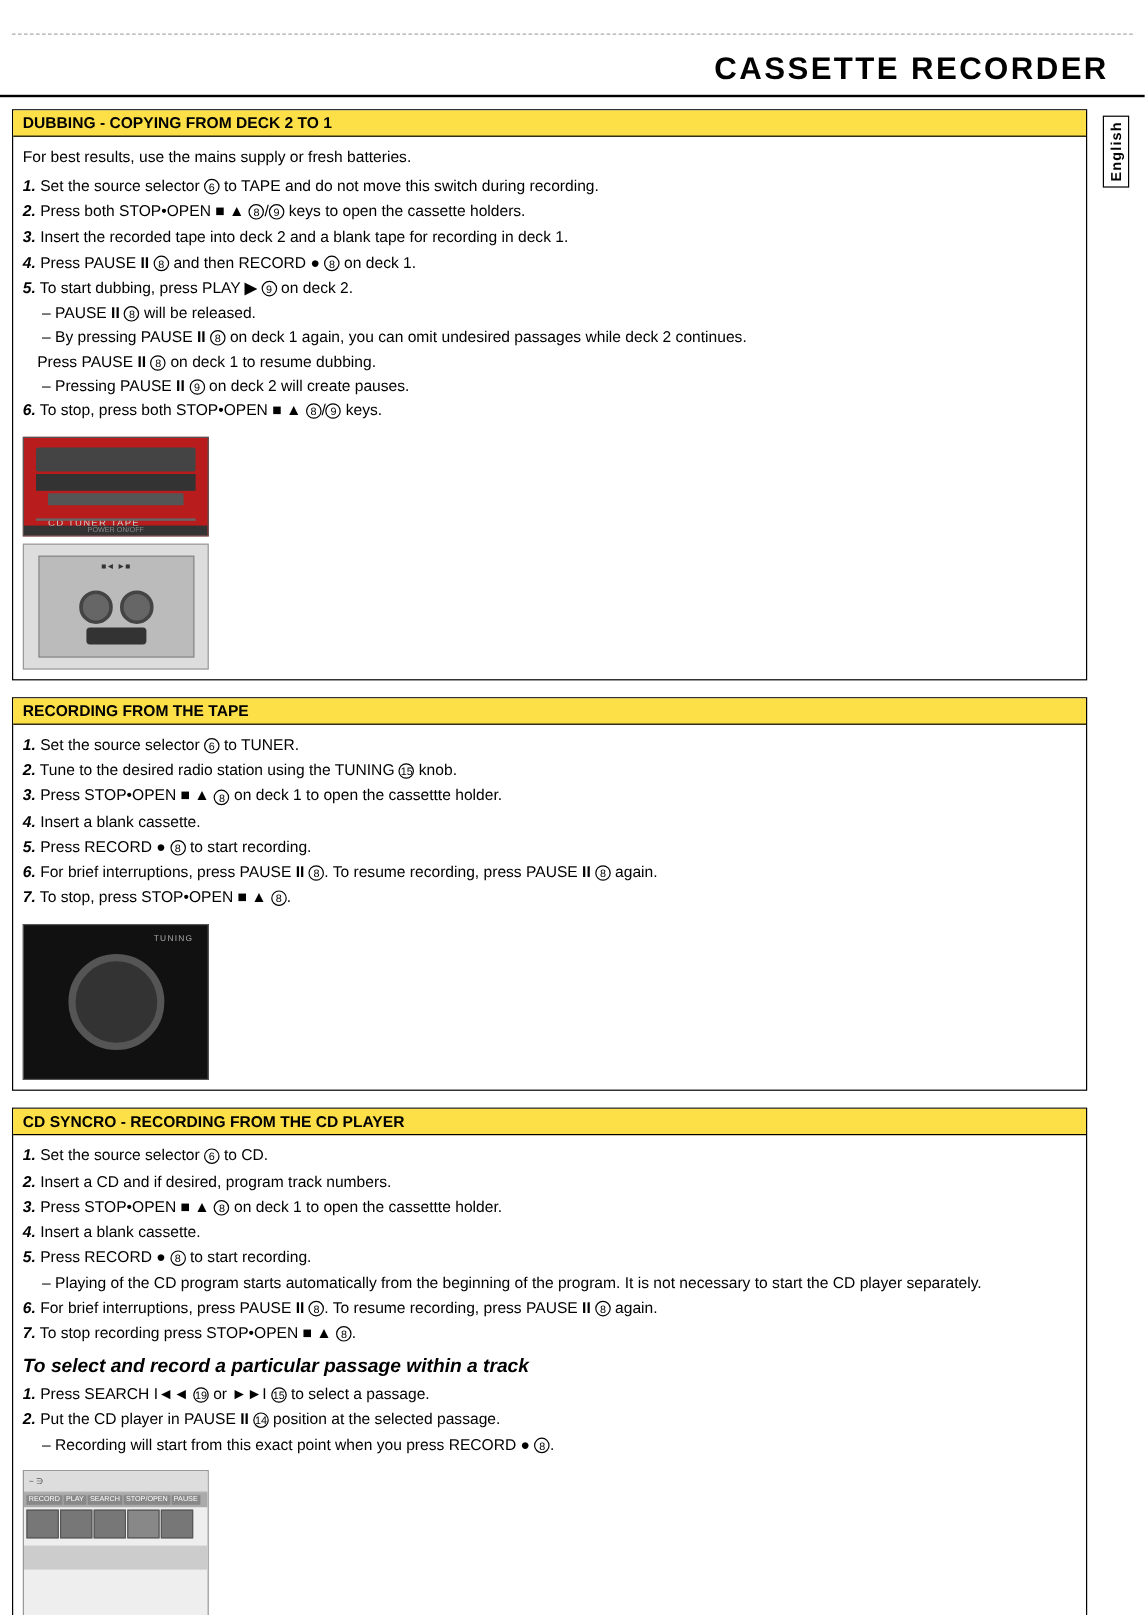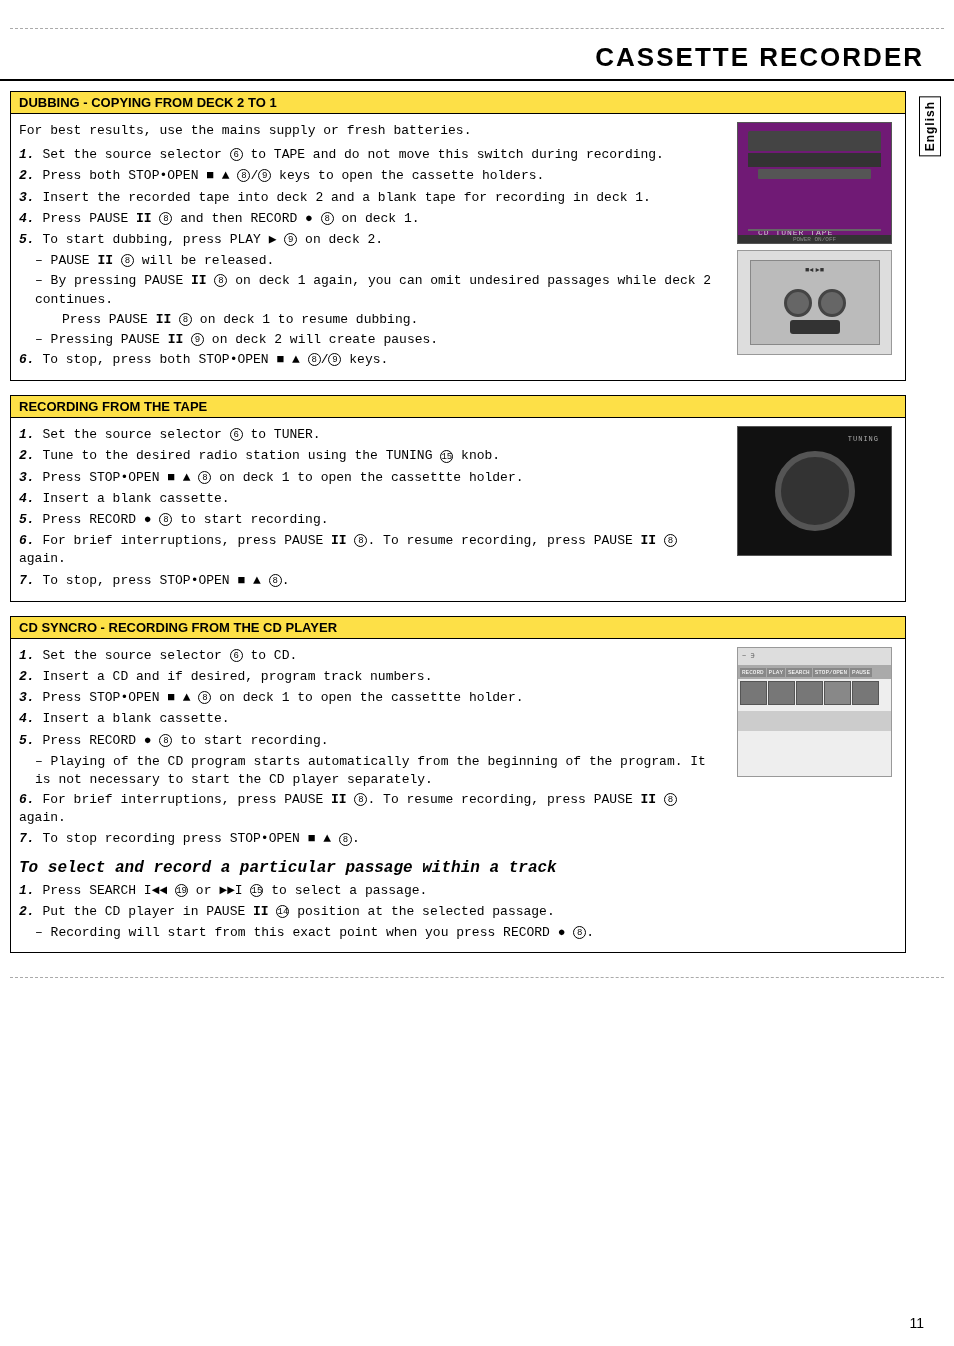--- a/index.html
+++ b/index.html
@@ -65,23 +65,22 @@
     .section-header {
       font-size: 13px;
       font-weight: bold;
       padding: 3px 8px;
       border-bottom: 1px solid #000;
       background: #fde047;
     }
     .section-body {
       padding: 8px 8px 8px 8px;
       display: flex;
-      flex-direction: row;
+      flex-direction: column;
       gap: 10px;
-      font-family: Liberation Mono, monospace;
     }
     .section-text {
       flex: 1;
     }
     .section-image {
       width: 160px;
       flex-shrink: 0;
     }
     
     .step-list {
@@ -103,22 +102,22 @@
       line-height: 1.4;
     }
     
     .intro-text {
       margin-bottom: 6px;
       line-height: 1.4;
     }
     
     .img-cassette-top {
       width: 155px;
-      height: 122px;
-      background: #701a75;
+      height: 83px;
+      background: #b91c1c;
       border: 1px solid #555;
       position: relative;
       overflow: hidden;
     }
     .img-cassette-top::after {
       content: '';
       position: absolute;
       bottom: 12px;
       left: 10px;
       right: 10px;
@@ -274,21 +273,21 @@
                 <span class="step-number">3.</span> Insert the recorded tape into deck 2 and a blank tape for recording in deck 1.
               </li>
               <li class="step-item">
                 <span class="step-number">4.</span> Press PAUSE <span class="bold-sym">II</span> <span class="circle-num">8</span> and then RECORD <span class="bold-sym">●</span> <span class="circle-num">8</span> on deck 1.
               </li>
               <li class="step-item">
                 <span class="step-number">5.</span> To start dubbing, press PLAY <span class="bold-sym">▶</span> <span class="circle-num">9</span> on deck 2.
               </li>
               <li class="sub-item">– PAUSE <span class="bold-sym">II</span> <span class="circle-num">8</span> will be released.</li>
               <li class="sub-item">– By pressing PAUSE <span class="bold-sym">II</span> <span class="circle-num">8</span> on deck 1 again, you can omit undesired passages while deck 2 continues.</li>
-              <li class="sub-item" style="margin-left:43px;">Press PAUSE <span class="bold-sym">II</span> <span class="circle-num">8</span> on deck 1 to resume dubbing.</li>
+              <li class="sub-item" style="margin-left:12px;">Press PAUSE <span class="bold-sym">II</span> <span class="circle-num">8</span> on deck 1 to resume dubbing.</li>
               <li class="sub-item">– Pressing PAUSE <span class="bold-sym">II</span> <span class="circle-num">9</span> on deck 2 will create pauses.</li>
               <li class="step-item">
                 <span class="step-number">6.</span> To stop, press both STOP•OPEN <span class="bold-sym">■ ▲</span> <span class="circle-num">8</span>/<span class="circle-num">9</span> keys.
               </li>
             </ul>
           </div>
           <div class="section-image">
 
             <div class="img-cassette-top" style="margin-bottom:6px;">
               <div style="position:absolute;top:8px;left:10px;right:10px;height:20px;background:#444;border-radius:2px;"></div>

